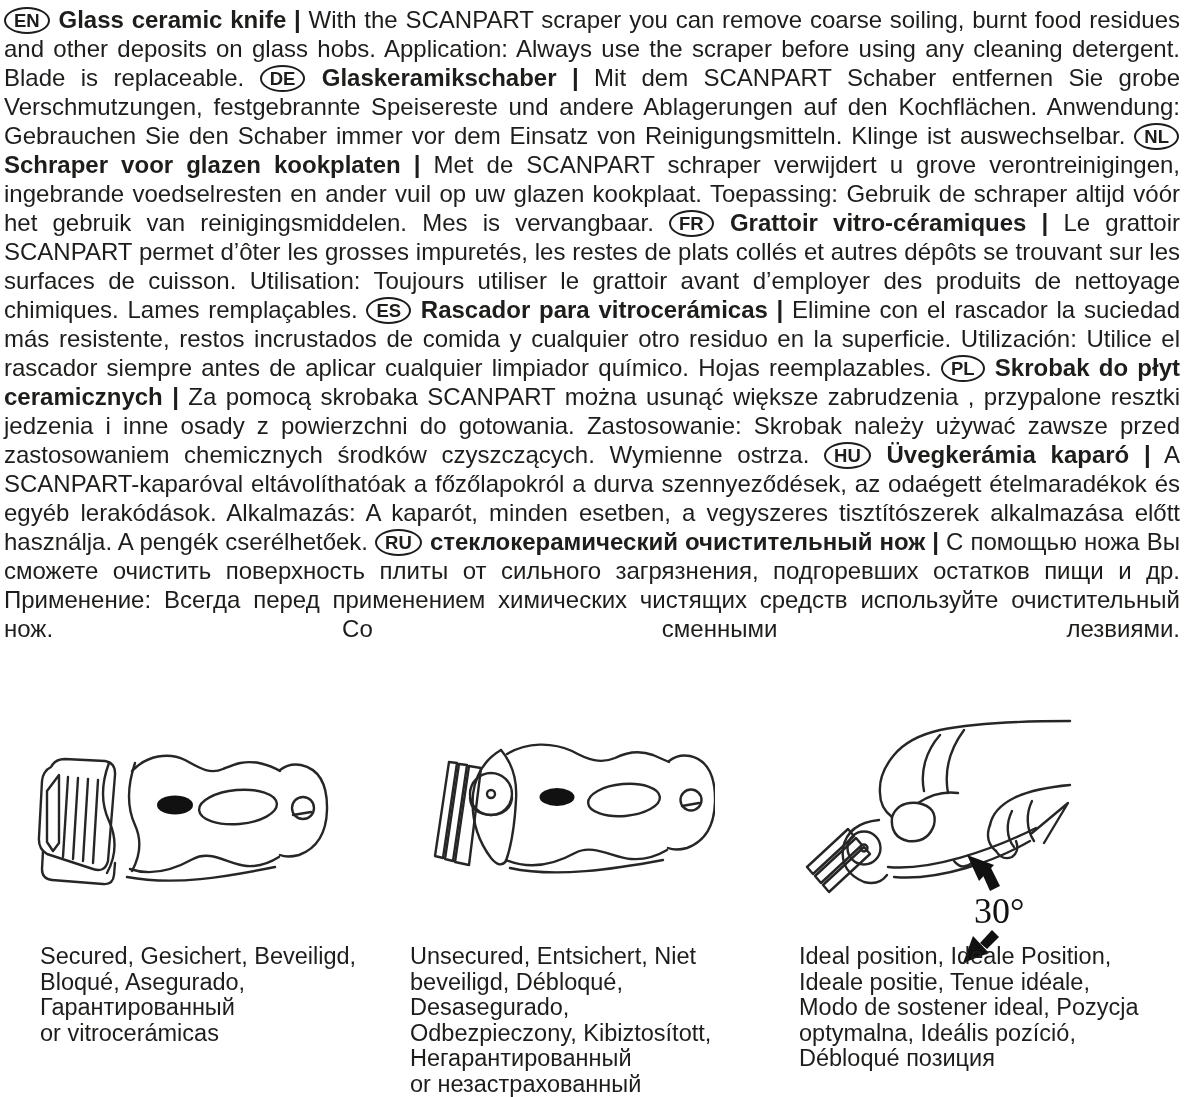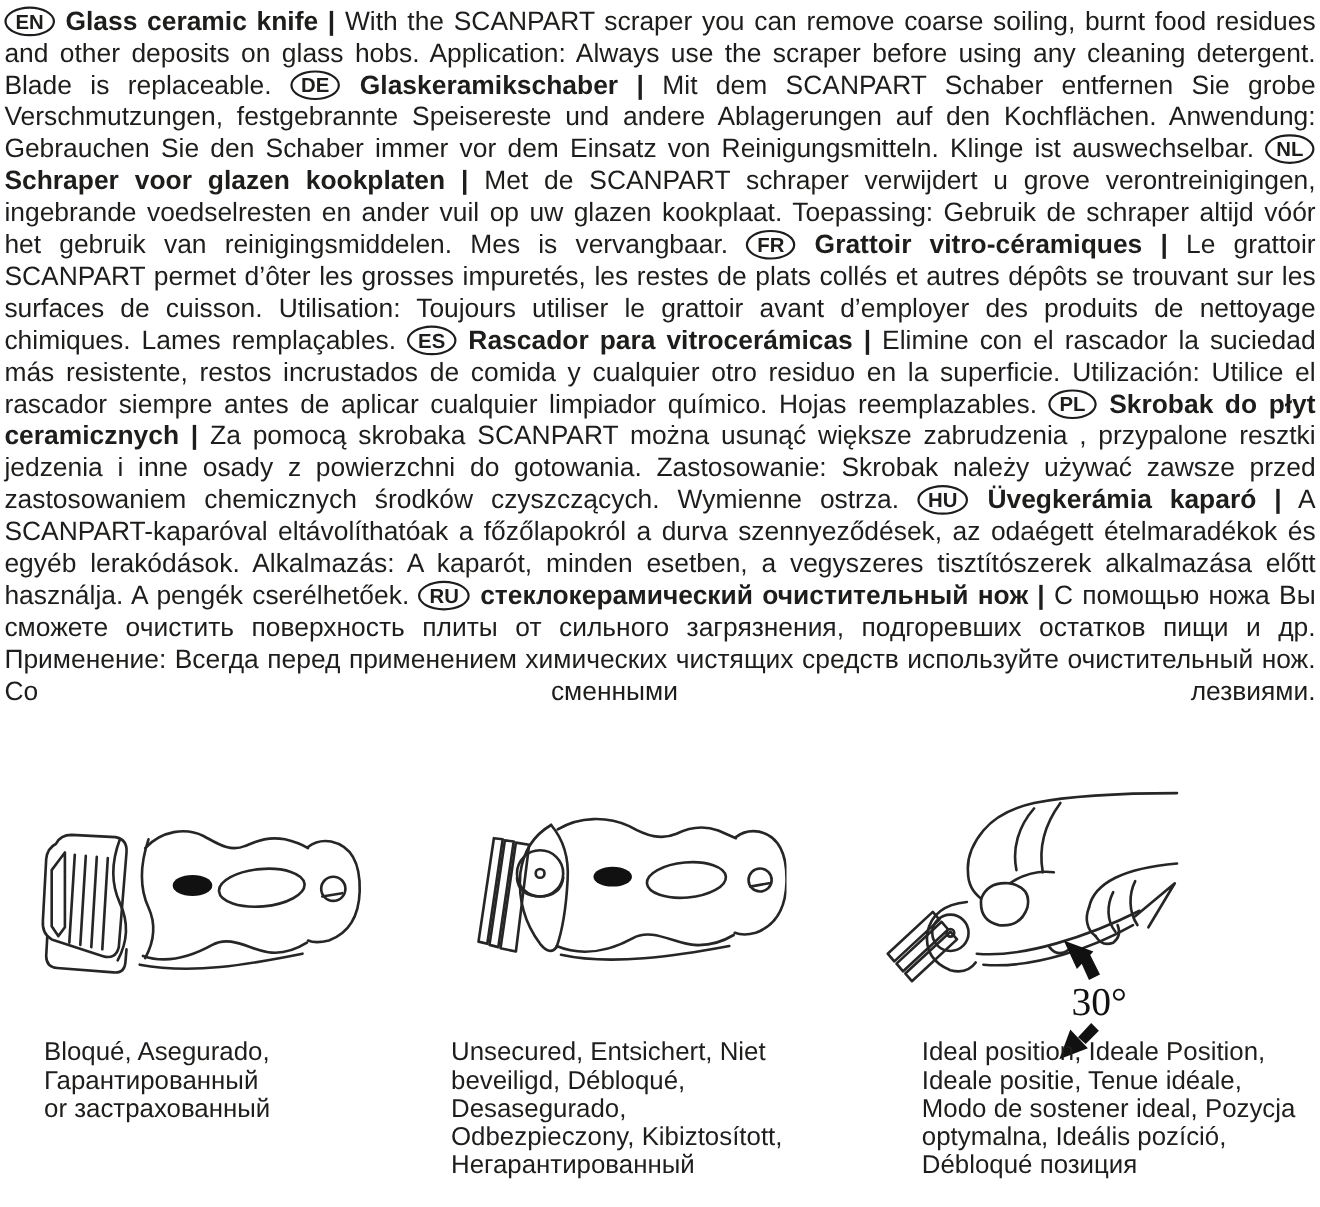--- a/index.html
+++ b/index.html
@@ -1,21 +1,21 @@
 <!DOCTYPE html>
 <html><head>
 <meta charset="utf-8">
 <style>
   html,body{margin:0;padding:0;background:#ffffff;}
   body{
     width:1200px;height:1097px;position:relative;overflow:hidden;
     font-family:"Liberation Sans",sans-serif;color:#1d1d1b;
   }
   .manual{
-    position:absolute;left:4px;right:4px;top:5px;
+    position:absolute;left:4px;right:20px;top:5px;
     font-size:24px;line-height:29px;
     text-align:justify;text-align-last:justify;
     color:#1d1d1b;
   }
   .lang{
     display:inline-block;border:2.5px solid #1d1d1b;border-radius:50%;
     padding:1px 8px;font-size:18.5px;line-height:21px;font-weight:bold;
     vertical-align:1px;margin-right:1px;white-space:nowrap;
   }
   .manual b{font-weight:bold;}
@@ -23,21 +23,21 @@
   .fig1{left:35px;top:745px;width:300px;height:148px;}
   .fig2{left:425px;top:738px;width:290px;height:155px;}
   .fig3{left:780px;top:699px;width:310px;height:285px;}
   .figure svg{display:block;width:100%;height:100%;}
   .caption{
     position:absolute;top:944px;font-size:23.5px;line-height:25.6px;
     color:#1d1d1b;white-space:nowrap;text-align:left;
   }
   .cap1{left:40px;}
   .cap2{left:410px;}
-  .cap3{left:838px;}
+  .cap3{left:799px;}
 </style>
 </head>
 <body>
 
 <div class="manual"><span class="lang">EN</span> <b>Glass ceramic knife |</b> With the SCANPART scraper you can remove coarse soiling, burnt food residues and other deposits on glass hobs. Application: Always use the scraper before using any cleaning detergent. Blade is replaceable. <span class="lang">DE</span> <b>Glaskeramikschaber |</b> Mit dem SCANPART Schaber entfernen Sie grobe Verschmutzungen, festgebrannte Speisereste und andere Ablagerungen auf den Kochflächen. Anwendung: Gebrauchen Sie den Schaber immer vor dem Einsatz von Reinigungsmitteln. Klinge ist auswechselbar. <span class="lang">NL</span> <b>Schraper voor glazen kookplaten |</b> Met de SCANPART schraper verwijdert u grove verontreinigingen, ingebrande voedselresten en ander vuil op uw glazen kookplaat. Toepassing: Gebruik de schraper altijd vóór het gebruik van reinigingsmiddelen. Mes is vervangbaar. <span class="lang">FR</span> <b>Grattoir vitro-céramiques |</b> Le grattoir SCANPART permet d’ôter les grosses impuretés, les restes de plats collés et autres dépôts se trouvant sur les surfaces de cuisson. Utilisation: Toujours utiliser le grattoir avant d’employer des produits de nettoyage chimiques. Lames remplaçables. <span class="lang">ES</span> <b>Rascador para vitrocerámicas |</b> Elimine con el rascador la suciedad más resistente, restos incrustados de comida y cualquier otro residuo en la superficie. Utilización: Utilice el rascador siempre antes de aplicar cualquier limpiador químico. Hojas reemplazables. <span class="lang">PL</span> <b>Skrobak do płyt ceramicznych |</b> Za pomocą skrobaka SCANPART można usunąć większe zabrudzenia , przypalone resztki jedzenia i inne osady z powierzchni do gotowania. Zastosowanie: Skrobak należy używać zawsze przed zastosowaniem chemicznych środków czyszczących. Wymienne ostrza. <span class="lang">HU</span> <b>Üvegkerámia kaparó |</b> A SCANPART-kaparóval eltávolíthatóak a főzőlapokról a durva szennyeződések, az odaégett ételmaradékok és egyéb lerakódások. Alkalmazás: A kaparót, minden esetben, a vegyszeres tisztítószerek alkalmazása előtt használja. A pengék cserélhetőek. <span class="lang">RU</span> <b>стеклокерамический очистительный нож |</b> С помощью ножа Вы сможете очистить поверхность плиты от сильного загрязнения, подгоревших остатков пищи и др. Применение: Всегда перед применением химических чистящих средств используйте очистительный нож. Со сменными лезвиями. </div>
 
 <div class="figure fig1">
   <svg viewBox="0 0 300 148">
     <g stroke="#262626" stroke-width="2.4" fill="none" stroke-linecap="round" stroke-linejoin="round">
       <g>
@@ -121,30 +121,32 @@
         <polygon points="201,172 210,167 220,187 210,192"></polygon>
         <polygon points="183,264 193,237 209,254"></polygon>
         <polygon points="200,244 212,231 219,238 207,250"></polygon>
       </g>
       <text x="194" y="224" font-family="'Liberation Serif', serif" font-size="36" fill="#111111" stroke="none">30°</text>
     </g>
   </svg>
 </div>
 
 <div class="caption cap1">
+    <div>Secured, Gesichert, Beveiligd,</div>
     <div>Bloqué, Asegurado,</div>
     <div>Гарантированный</div>
-    <div>or застрахованный</div>
+    <div>or vitrocerámicas</div>
   </div>
 <div class="caption cap2">
     <div>Unsecured, Entsichert, Niet</div>
     <div>beveiligd, Débloqué,</div>
     <div>Desasegurado,</div>
     <div>Odbezpieczony, Kibiztosított,</div>
     <div>Негарантированный</div>
+    <div>or незастрахованный</div>
   </div>
 <div class="caption cap3">
     <div>Ideal position, Ideale Position,</div>
     <div>Ideale positie, Tenue idéale,</div>
     <div>Modo de sostener ideal, Pozycja</div>
     <div>optymalna, Ideális pozíció,</div>
     <div>Débloqué позиция</div>
   </div>
 
 </body></html>

